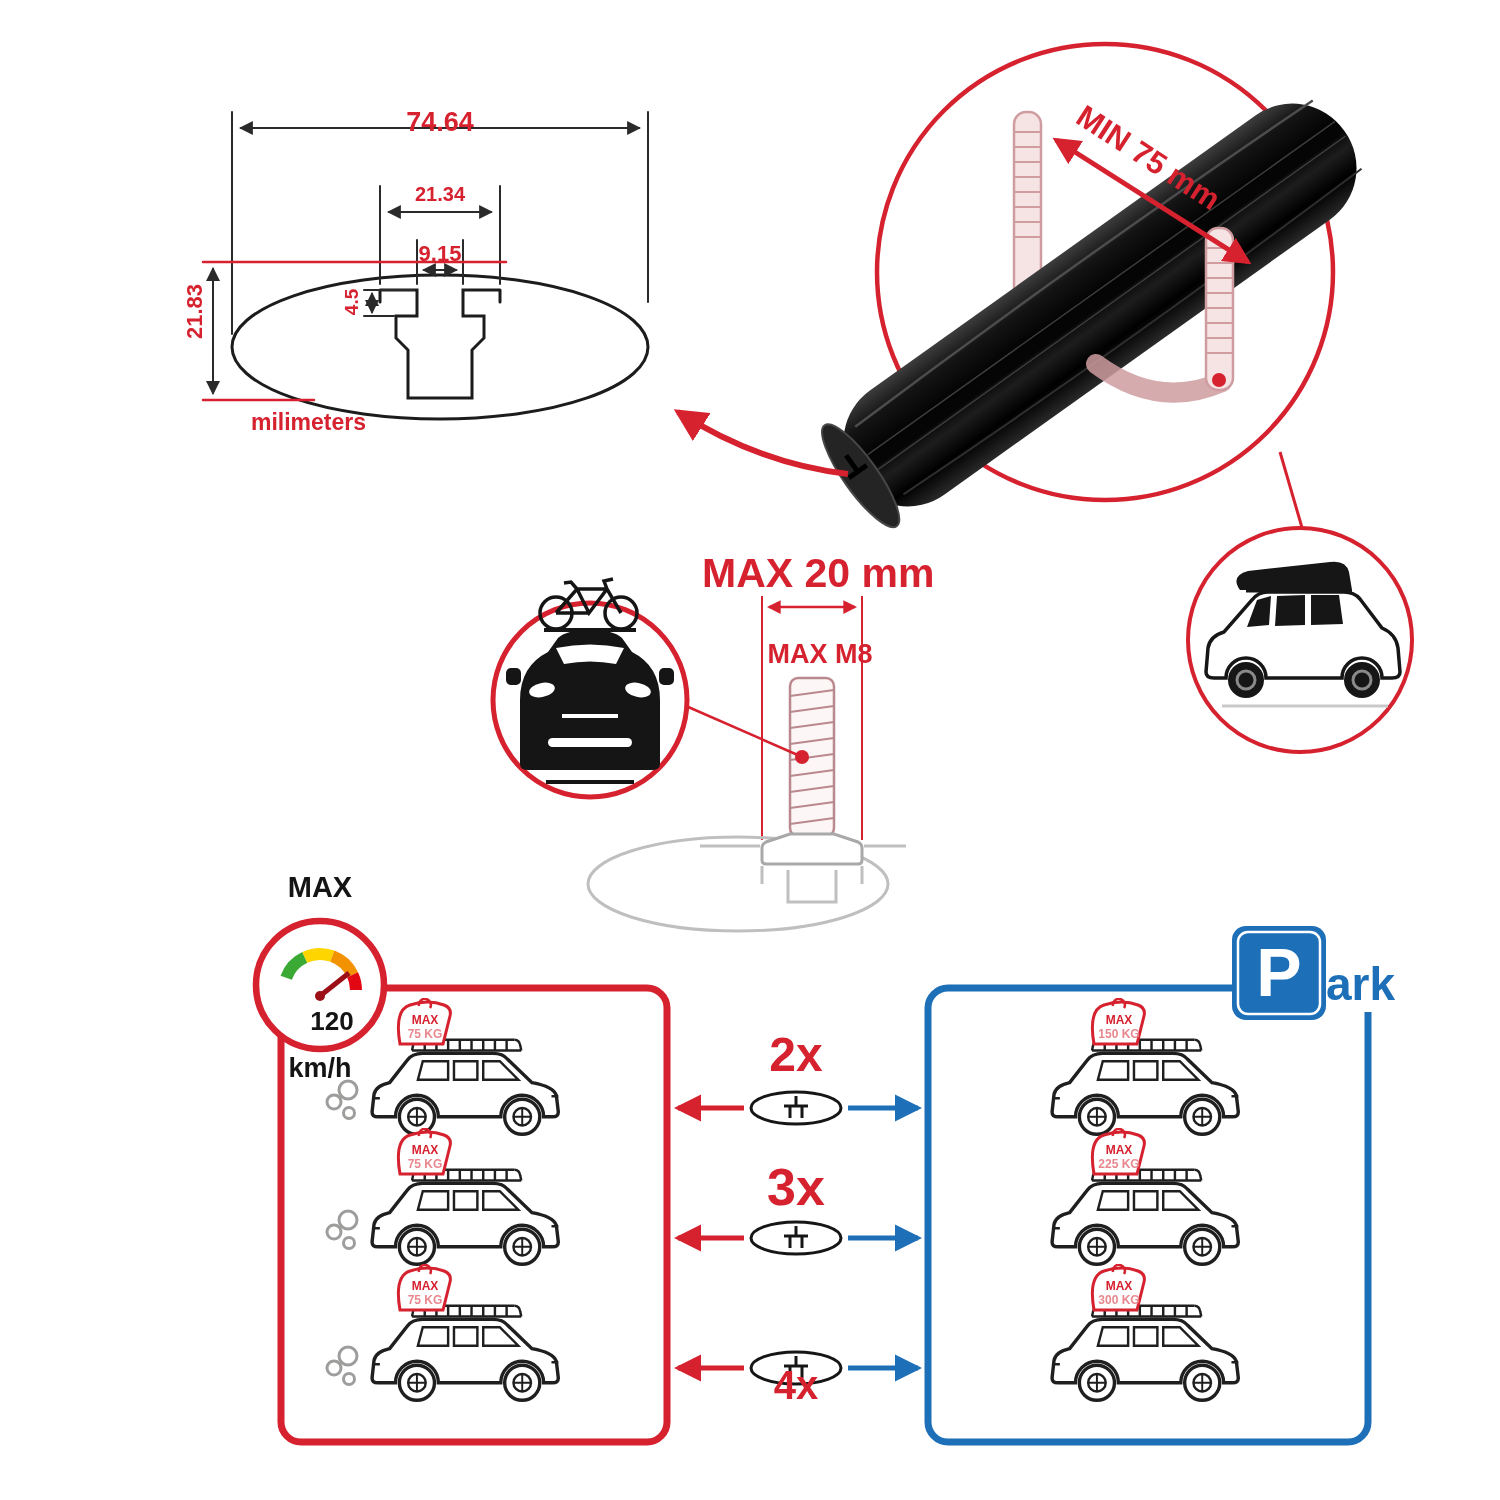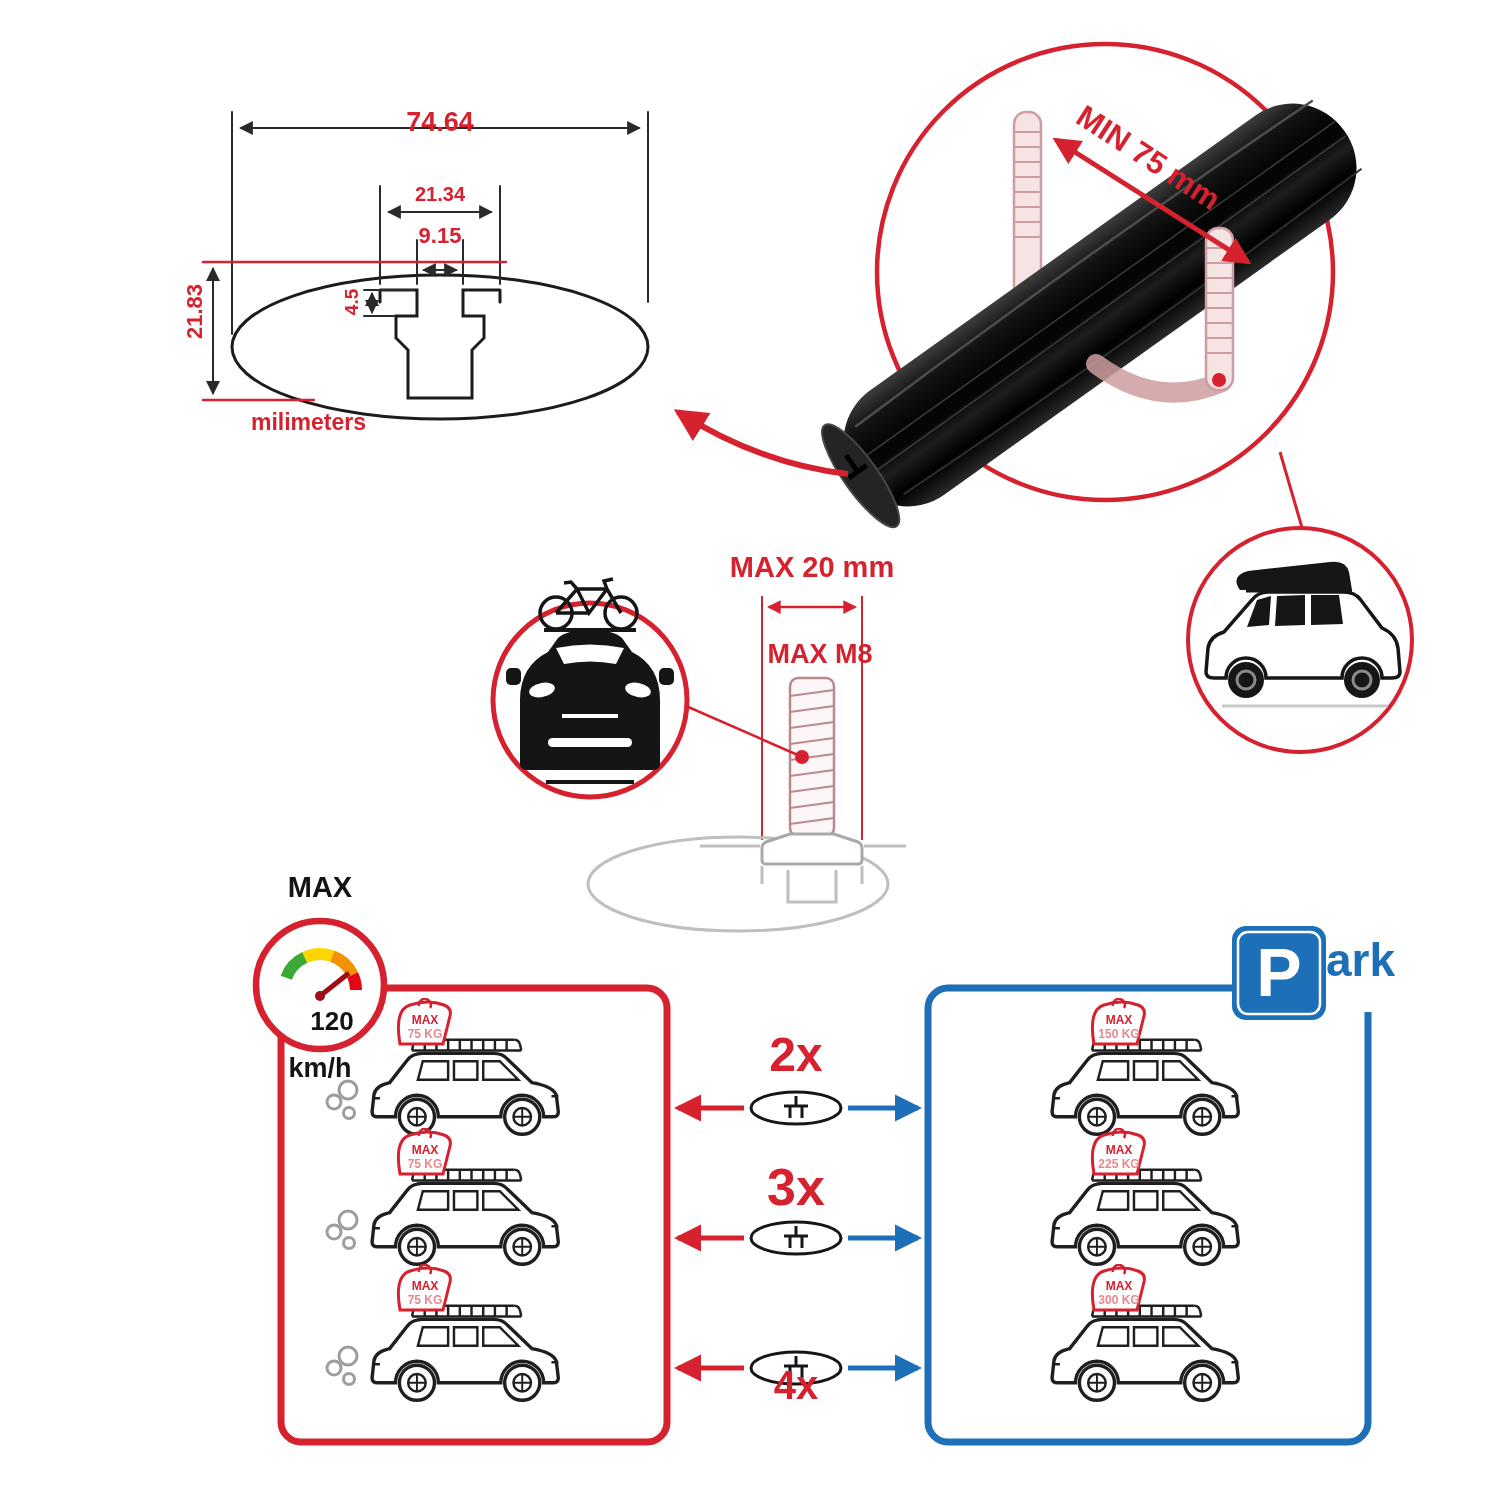--- a/index.html
+++ b/index.html
@@ -224,36 +224,36 @@
     <g>
       <rect x="1326" y="958" width="94" height="54" fill="#fff"></rect>
       <rect x="1232" y="926" width="94" height="94" rx="14" fill="#1d6fb8"></rect>
       <rect x="1238" y="932" width="82" height="82" rx="10" fill="none" stroke="#fff" stroke-width="2.5"></rect>
     </g>
   </g>
 </svg>
 
 <div class="lbl" style="left:380px;top:108px;width:120px;font-size:27px;">74.64</div>
 <div class="lbl" style="left:385px;top:184px;width:110px;font-size:20px;">21.34</div>
-<div class="lbl" style="left:400px;top:224px;width:80px;font-size:22px;">9.15</div>
+<div class="lbl" style="left:400px;top:242px;width:80px;font-size:22px;">9.15</div>
 <div class="lbl rot90" style="left:330px;top:292px;width:44px;font-size:19px;">4.5</div>
 <div class="lbl rot90" style="left:155px;top:300px;width:80px;font-size:22px;">21.83</div>
 <div class="lbl" style="left:206px;top:410px;width:160px;font-size:23px;text-align:right;">milimeters</div>
 
 <div class="lbl" style="left:1038px;top:142px;width:220px;font-size:31px;transform:rotate(33deg);">MIN 75 mm</div>
 
-<div class="lbl" style="left:702px;top:552px;width:220px;font-size:29px;">MAX 20 mm</div>
+<div class="lbl" style="left:702px;top:552px;width:220px;font-size:41px;">MAX 20 mm</div>
 <div class="lbl" style="left:740px;top:640px;width:160px;font-size:27px;">MAX M8</div>
 
 <div class="lbl dark" style="left:268px;top:872px;width:104px;font-size:29px;">MAX</div>
 <div class="lbl dark" style="left:280px;top:1008px;width:104px;font-size:26px;">120</div>
 <div class="lbl dark" style="left:266px;top:1054px;width:108px;font-size:27px;">km/h</div>
 
 <div class="lbl white" style="left:1236px;top:928px;width:86px;height:88px;font-size:68px;line-height:88px;">P</div>
-<div class="lbl blue" style="left:1326px;top:936px;width:96px;font-size:46px;text-align:left;">ark</div>
+<div class="lbl blue" style="left:1326px;top:960px;width:96px;font-size:46px;text-align:left;">ark</div>
 
 <div class="lbl" style="left:758px;top:1030px;width:76px;font-size:48px;">2x</div>
 <div class="lbl" style="left:758px;top:1160px;width:76px;font-size:52px;">3x</div>
 <div class="lbl" style="left:758px;top:1356px;width:76px;font-size:40px;margin-top:8px;">4x</div>
 
 <svg class="tag" style="left:392px;top:998px;" width="66" height="50" viewBox="0 0 66 50">
   <path d="M8 46 Q2 12 18 7 Q36 1 52 7 Q60 10 58 18 L51 46 Z" fill="#fff" stroke="#d6212f" stroke-width="3"></path>
   <path d="M27 8 a6 6 0 1 1 11 2" fill="none" stroke="#d6212f" stroke-width="2.5"></path>
   <text x="33" y="26" font-size="12" font-weight="bold" fill="#d6212f" text-anchor="middle">MAX</text>
   <text x="33" y="40" font-size="12" font-weight="bold" fill="#e8888e" text-anchor="middle">75 KG</text>

